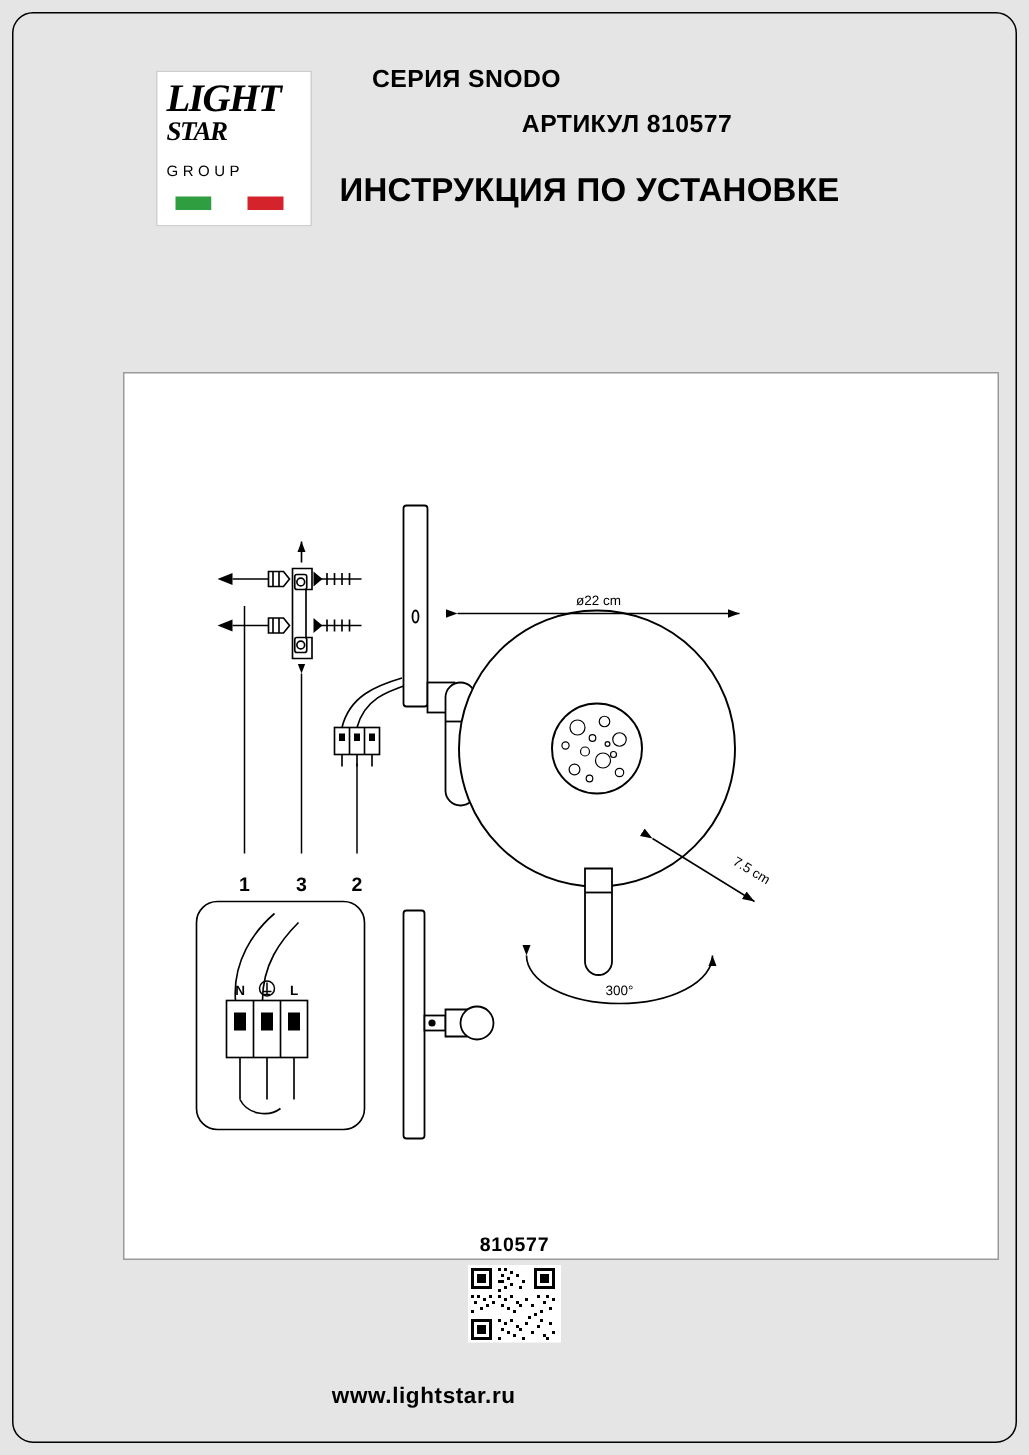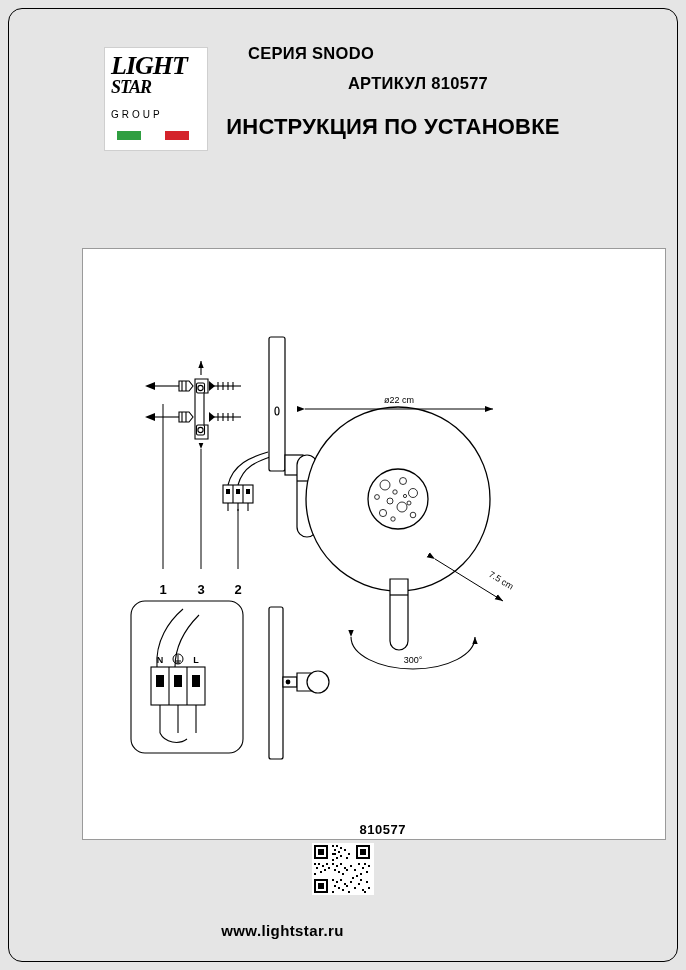--- a/index.html
+++ b/index.html
@@ -122,21 +122,21 @@
     width: 490px;
     height: 592px;
   }
 
   
   .code-label {
     position: absolute;
     left: 280px;
     top: 822px;
     width: 126px;
-    text-align: right;
+    text-align: center;
     font-size: 13px;
     font-weight: bold;
     letter-spacing: 0.5px;
   }
   .qr {
     position: absolute;
     left: 312px;
     top: 843px;
     width: 62px;
     height: 52px;

